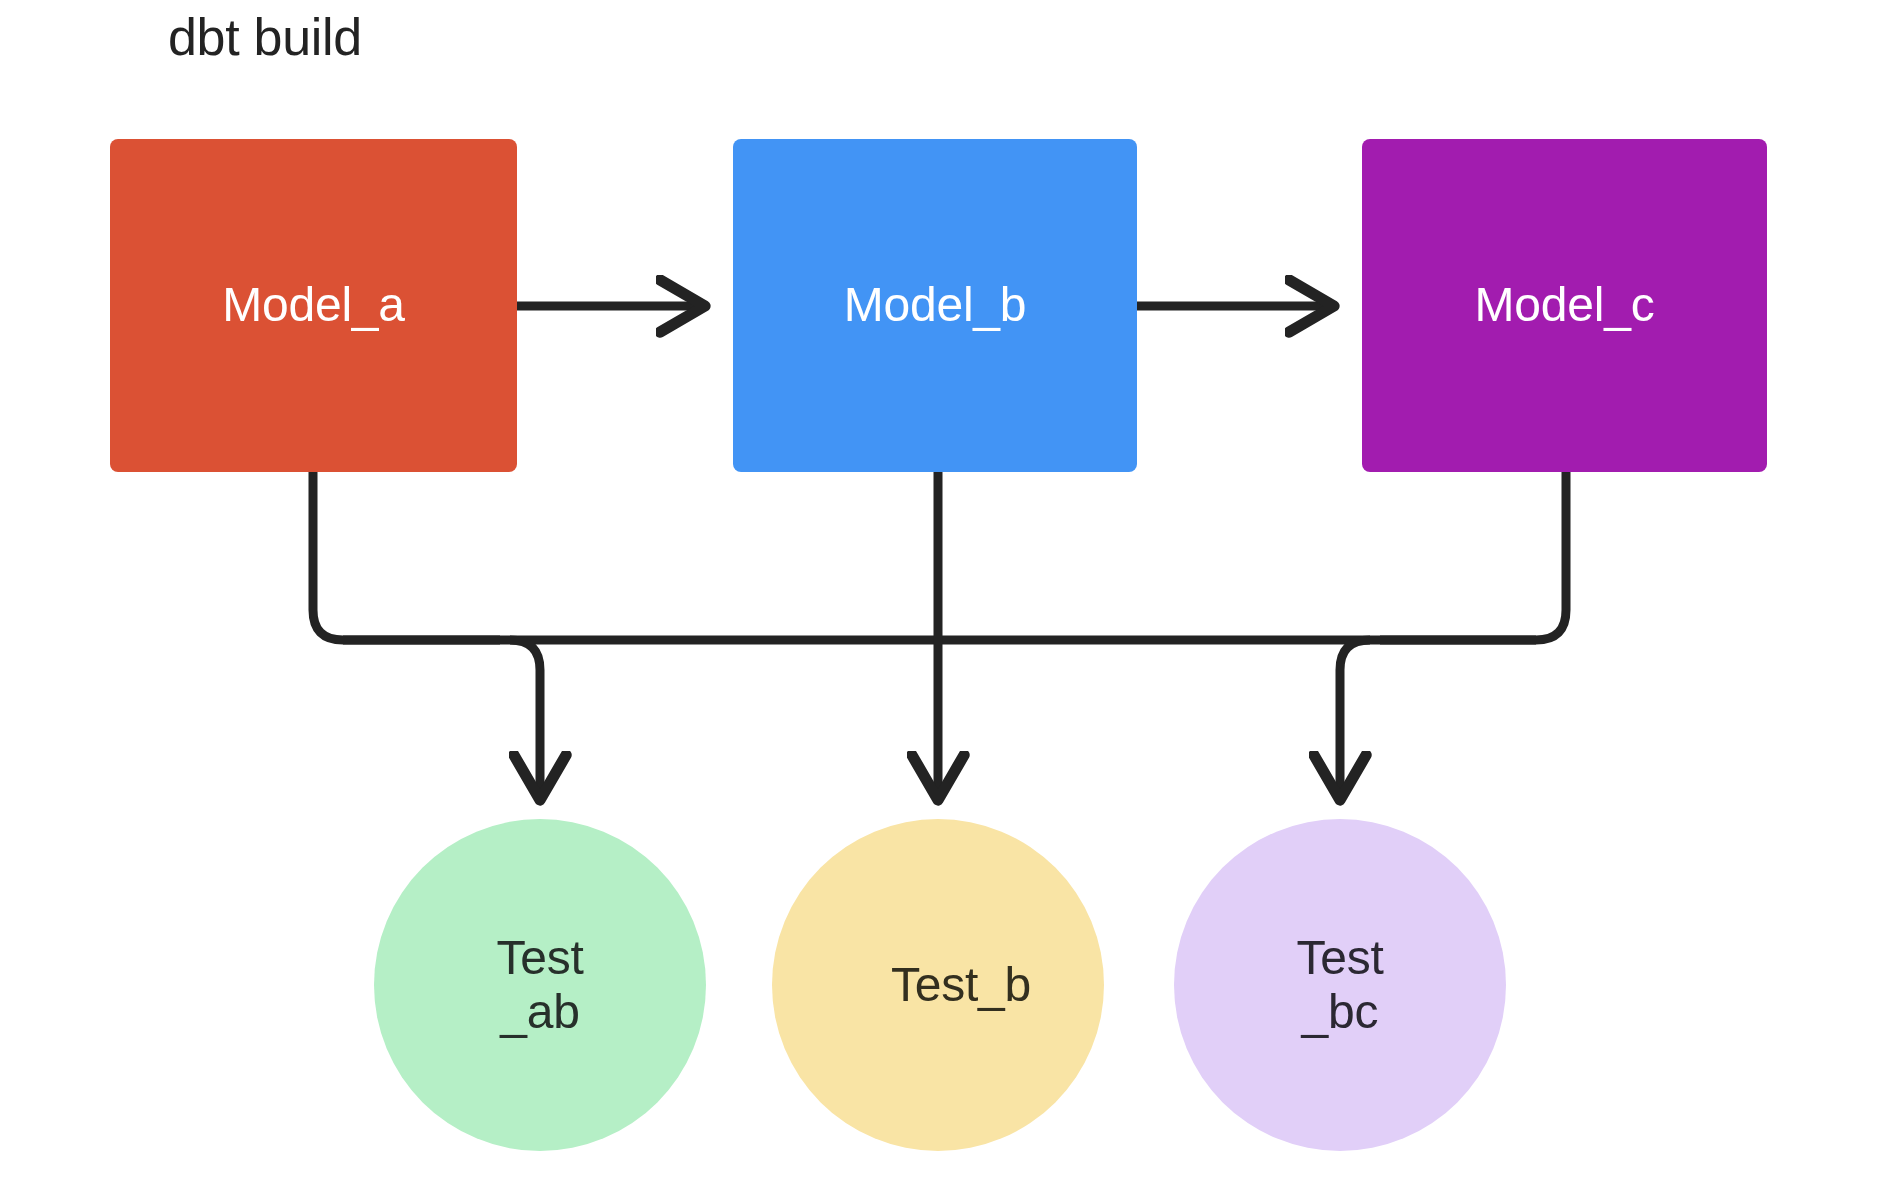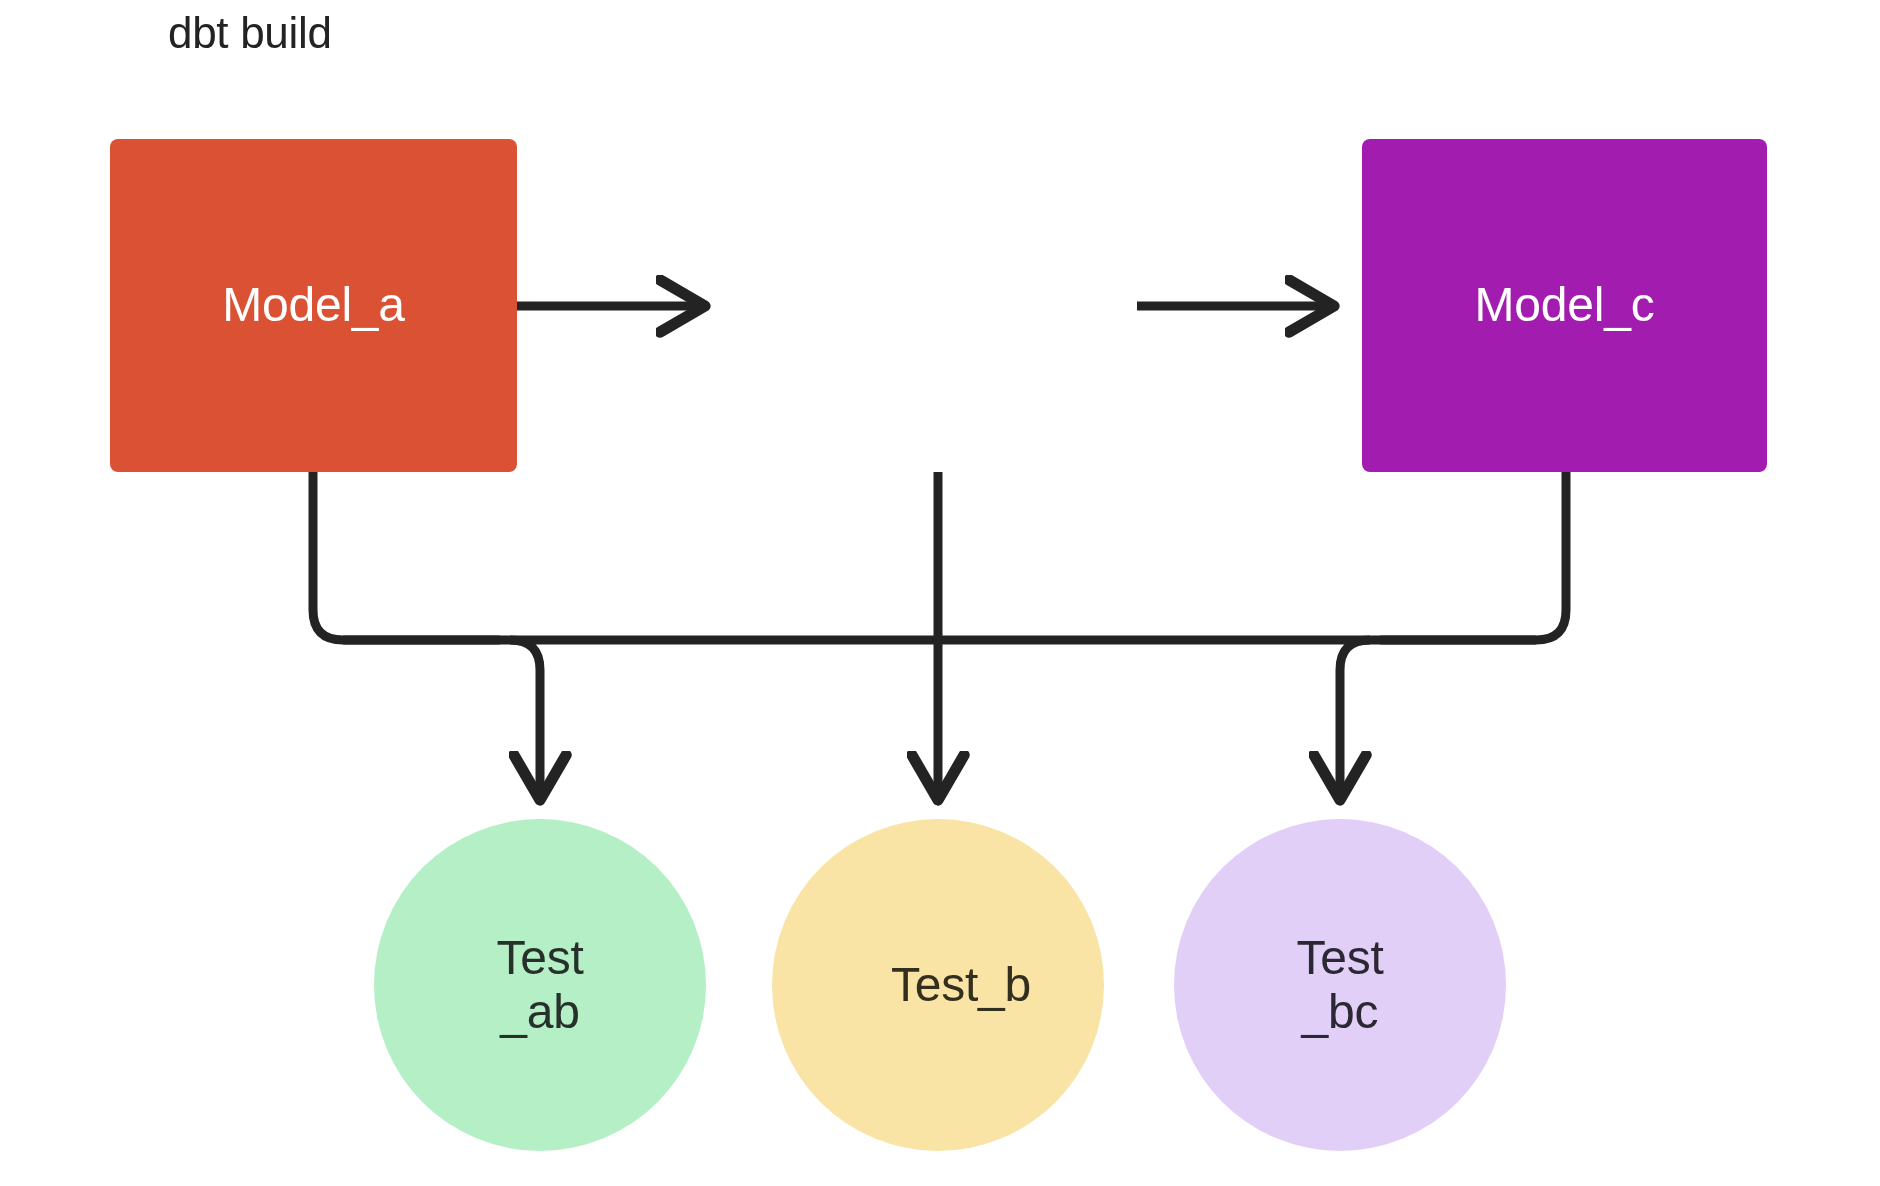--- a/index.html
+++ b/index.html
@@ -25,21 +25,21 @@
     position: absolute;
     left: 0; top: 0;
     width: 1880px;
     height: 1186px;
     pointer-events: none;
   }
   .diagram-title {
     position: absolute;
     left: 168px;
     top: 8px;
-    font-size: 44px;
+    font-size: 52px;
     line-height: 1.15;
     color: #232323;
     letter-spacing: -0.3px;
     white-space: nowrap;
   }
   .model-node {
     position: absolute;
     border-radius: 8px;
     display: flex;
     align-items: center;
@@ -101,20 +101,23 @@
       <path d="M 510 640 Q 540 640 540 670 L 540 800" marker-end="url(#arrowhead)"></path>
 
       <path d="M 1370 640 Q 1340 640 1340 670 L 1340 800" marker-end="url(#arrowhead)"></path>
     </g>
   </svg>
 
   <div class="model-node" id="node-model_a" style="left: 110px; top: 139px; width: 407px; height: 333px; background: rgb(219, 81, 52);">
     <span class="model-label" style="color: rgb(255, 255, 255);">Model_a</span>
   </div>
 
+  <div class="model-node" id="node-model_b" style="left: 733px; top: 139px; width: 404px; height: 333px; background: rgb(66, 148, 245);">
+    <span class="model-label" style="color: rgb(255, 255, 255);">Model_b</span>
+  </div>
 
   <div class="model-node" id="node-model_c" style="left: 1362px; top: 139px; width: 405px; height: 333px; background: #a21caf;">
     <span class="model-label" style="color: rgb(255, 255, 255);">Model_c</span>
   </div>
 
   <div class="test-node" id="node-test_ab" style="left: 374px; top: 819px; width: 332px; height: 332px; background: rgb(181, 239, 198);">
     <span class="test-label" style="color: rgb(39, 48, 43);">Test
 _ab</span>
   </div>
 

